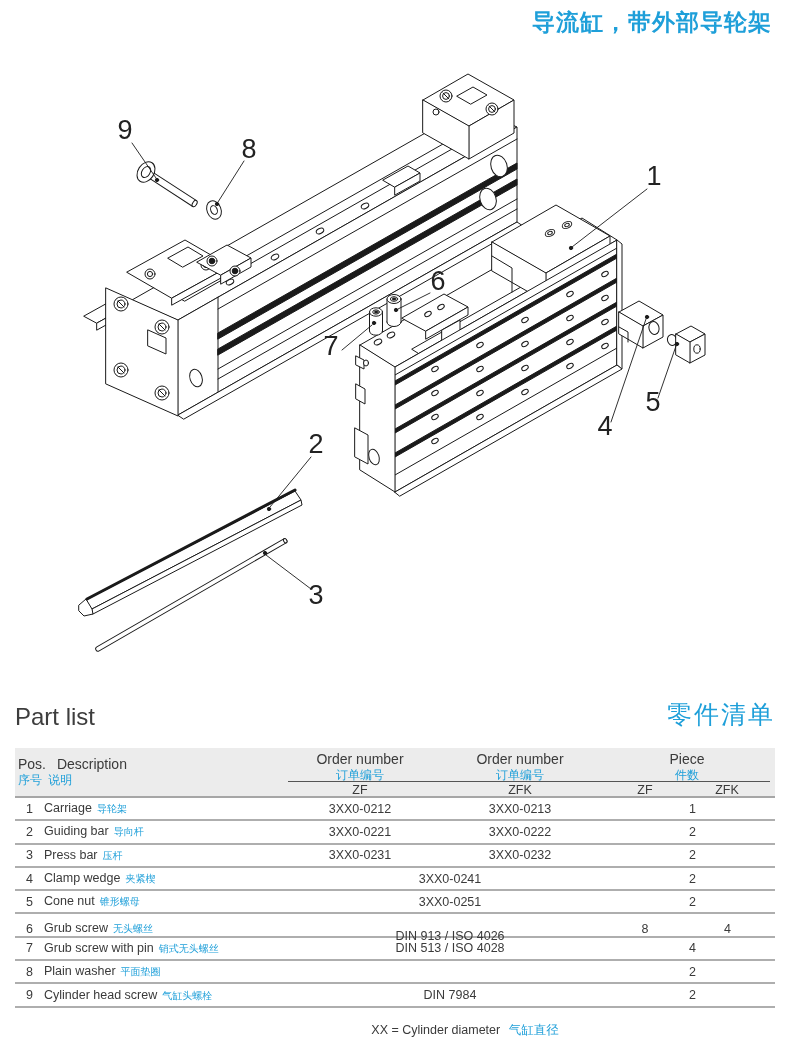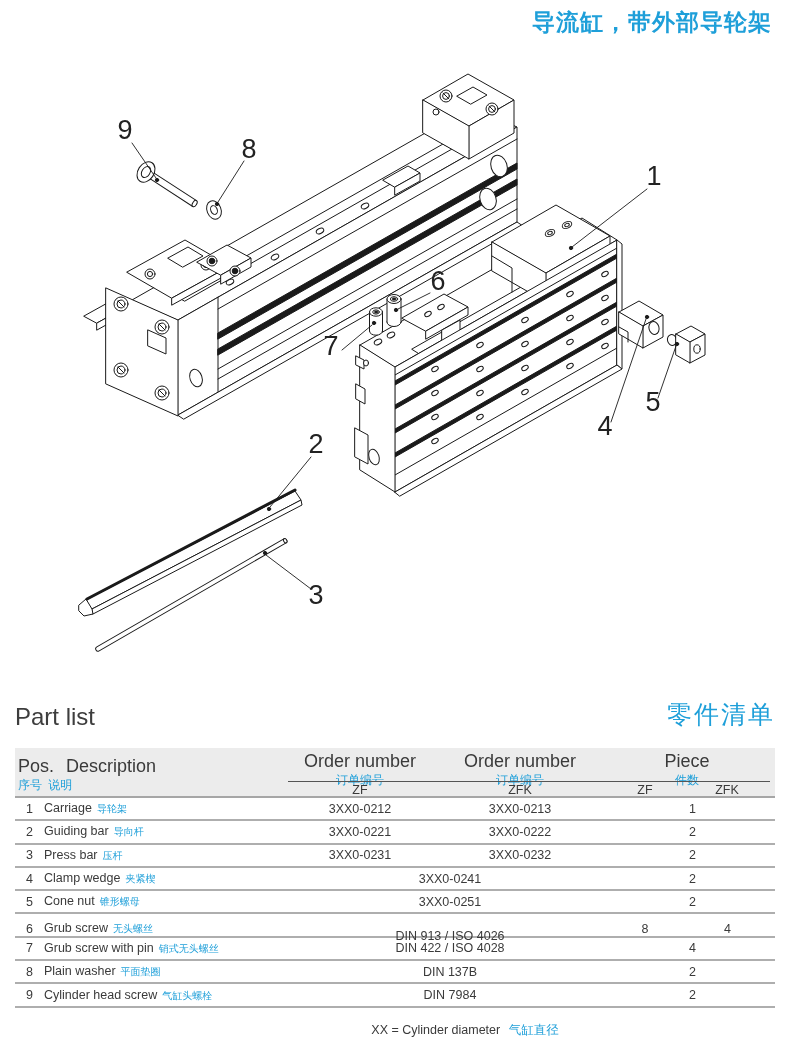--- a/index.html
+++ b/index.html
@@ -19,21 +19,21 @@
   #partlist-head { top:698px; left:15px; width:760px; display:flex;
                    justify-content:space-between; align-items:flex-end; }
   #partlist-en { font-size:24px; color:#3d3d3d; }
   #partlist-zh { font-size:25px; color:var(--accent); letter-spacing:2px; }
 
   
   #table { top:748px; left:15px; width:760px; font-size:12.5px; color:#3a3a3a; }
   #thead { position:relative; height:50px; background:#ececec;
            border-bottom:2px solid #a6a6a6; }
   #thead .hx { position:absolute; white-space:nowrap; }
-  .hline1 { font-size:18px; color:#3a3a3a; }
+  .hline1 { font-size:14px; color:#3a3a3a; }
   .hline2 { font-size:12px; color:var(--accent); }
   .ctr { transform:translateX(-50%); text-align:center; }
   #h-subline { position:absolute; left:273px; right:5px; top:33px; height:1px; background:#555; }
 
   .trow { display:grid; grid-template-columns:29px 246px 140px 180px 70px 95px;
           height:23.3px; border-bottom:2px solid #aeaeae; align-items:center; }
   .cell { white-space:nowrap; overflow:visible; }
   .c-pos,.c-om,.c-oz,.c-ok,.c-pm,.c-pz,.c-pk { text-align:center; }
   .c-desc { padding-left:0; text-align:left; }
   .zh { color:var(--accent); font-size:10px; margin-left:5px; }
@@ -379,27 +379,26 @@
       <div class="trow">
         <div class="cell c-pos"><span>6</span></div>
         <div class="cell c-desc"><span>Grub screw</span><span class="zh">无头螺丝</span></div>
         <div class="cell c-om" style="grid-column: 3 / 5; margin-top: 15px;"><span>DIN 913 / ISO 4026</span></div>
         <div class="cell c-pz"><span>8</span></div>
         <div class="cell c-pk"><span>4</span></div>
       </div>
       <div class="trow">
         <div class="cell c-pos"><span>7</span></div>
         <div class="cell c-desc"><span>Grub screw with pin</span><span class="zh">销式无头螺丝</span></div>
-        <div class="cell c-om" style="grid-column: 3 / 5;"><span>DIN 422 / ISO 4028</span></div>
+        <div class="cell c-om" style="grid-column: 3 / 5;"><span>DIN 513 / ISO 4028</span></div>
         <div class="cell c-pm" style="grid-column: 5 / 7;"><span>4</span></div>
       </div>
       <div class="trow">
         <div class="cell c-pos"><span>8</span></div>
         <div class="cell c-desc"><span>Plain washer</span><span class="zh">平面垫圈</span></div>
-        <div class="cell c-om" style="grid-column: 3 / 5;"><span>DIN 137B</span></div>
         <div class="cell c-pm" style="grid-column: 5 / 7;"><span>2</span></div>
       </div>
       <div class="trow">
         <div class="cell c-pos"><span>9</span></div>
         <div class="cell c-desc"><span>Cylinder head screw</span><span class="zh">气缸头螺栓</span></div>
         <div class="cell c-om" style="grid-column: 3 / 5;"><span>DIN 7984</span></div>
         <div class="cell c-pm" style="grid-column: 5 / 7;"><span>2</span></div>
       </div>
     </div>
 </div>

